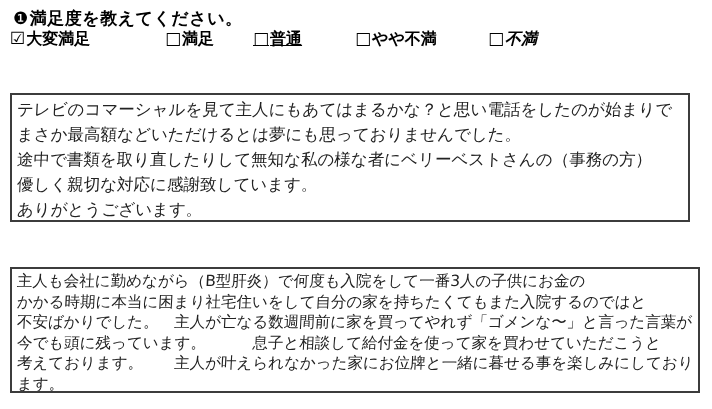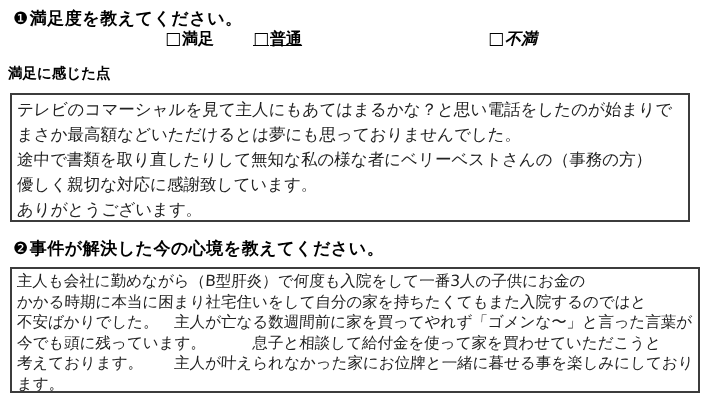--- a/index.html
+++ b/index.html
@@ -55,43 +55,45 @@
 </style>
 </head>
 <body>
 
 <div class="page">
 
   <div class="q-heading" id="q1-heading">
     <span class="q-num">❶</span><span>満足度を教えてください。</span>
   </div>
 
+  <div class="option opt-0">
+    <span class="box-glyph">☑</span><span>大変満足</span>
+  </div>
   <div class="option opt-1">
     <span class="box-glyph">□</span><span>満足</span>
   </div>
   <div class="option opt-2">
     <span class="box-glyph">□</span><span>普通</span>
   </div>
+  <div class="option opt-3">
+    <span class="box-glyph">□</span><span>やや不満</span>
+  </div>
   <div class="option opt-4">
     <span class="box-glyph">□</span><span>不満</span>
   </div>
 
-  <div class="section-label">満足に感じた点</div>
 
   <div class="answer-box" id="answer-box-1">
     <div class="hand-line">テレビのコマーシャルを見て主人にもあてはまるかな？と思い電話をしたのが始まりで</div>
     <div class="hand-line">まさか最高額などいただけるとは夢にも思っておりませんでした。</div>
     <div class="hand-line">途中で書類を取り直したりして無知な私の様な者にベリーベストさんの（事務の方）</div>
     <div class="hand-line">優しく親切な対応に感謝致しています。</div>
     <div class="hand-line">ありがとうございます。</div>
   </div>
 
-  <div class="q-heading" id="q2-heading">
-    <span class="q-num">❷</span><span>事件が解決した今の心境を教えてください。</span>
-  </div>
 
   <div class="answer-box" id="answer-box-2">
     <div class="hand-line">主人も会社に勤めながら（B型肝炎）で何度も入院をして一番3人の子供にお金の</div>
     <div class="hand-line">かかる時期に本当に困まり社宅住いをして自分の家を持ちたくてもまた入院するのではと</div>
     <div class="hand-line">不安ばかりでした。　主人が亡なる数週間前に家を買ってやれず「ゴメンな〜」と言った言葉が</div>
     <div class="hand-line">今でも頭に残っています。　　　息子と相談して給付金を使って家を買わせていただこうと</div>
     <div class="hand-line">考えております。　　主人が叶えられなかった家にお位牌と一緒に暮せる事を楽しみにしており</div>
     <div class="hand-line">ます。</div>
   </div>
 

